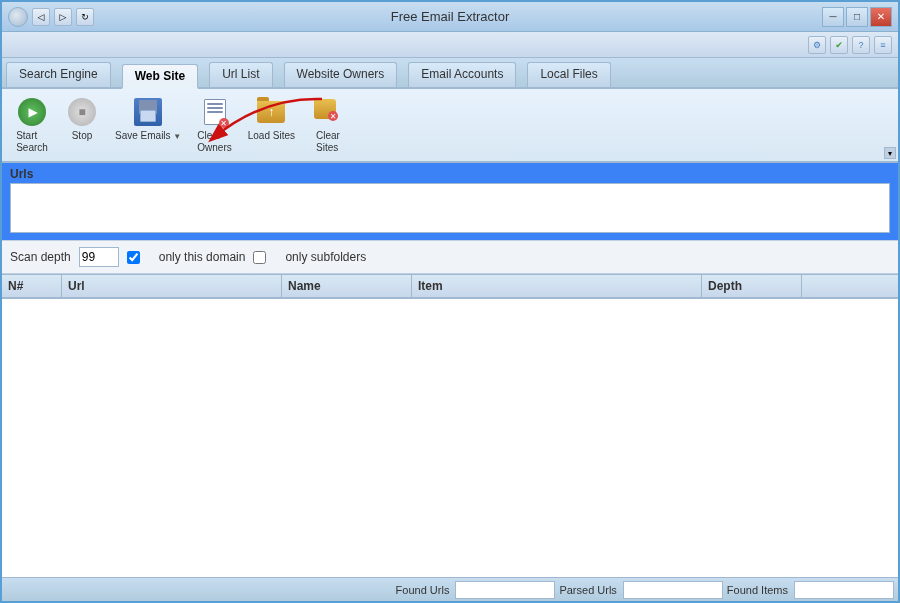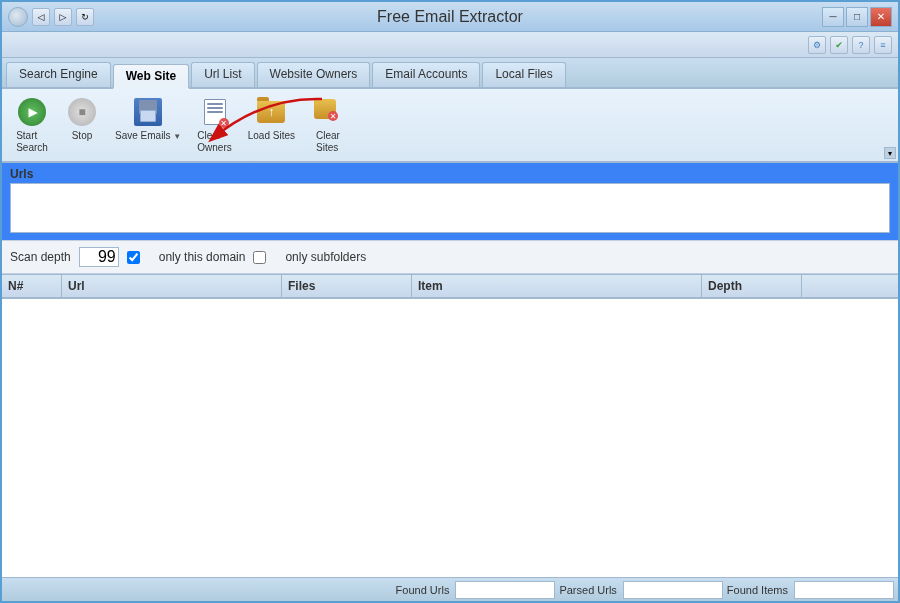--- a/index.html
+++ b/index.html
@@ -35,21 +35,21 @@
       gap: 4px;
     }
     .app-icon {
       width: 20px;
       height: 20px;
       background: radial-gradient(circle at 40% 40%, #e0e8f0, #a0b8d0);
       border-radius: 50%;
       border: 1px solid #8ab0d0;
     }
     .title-bar-title {
-      font-size: 16px;
+      font-size: 13px;
       color: #333;
       position: absolute;
       left: 50%;
       transform: translateX(-50%);
     }
     .title-bar-controls {
       display: flex;
       gap: 2px;
     }
     .title-bar-btn {
@@ -98,21 +98,21 @@
       flex-shrink: 0;
     }
     .tab {
       padding: 4px 12px;
       font-size: 12px;
       cursor: pointer;
       border: 1px solid #a0b8d0;
       border-bottom: none;
       background: linear-gradient(to bottom, #d8eaf8, #c0d4e8);
       color: #333;
-      margin-right: 2px;
+      margin-right: 11px;
       border-radius: 3px 3px 0 0;
     }
     .tab.active {
       background: linear-gradient(to bottom, #f0f6fc, #e8f0f8);
       border-bottom: 2px solid #e8f2fc;
       font-weight: bold;
       color: #000;
       position: relative;
       top: 2px;
     }
@@ -290,22 +290,22 @@
     }
     .scan-label {
       font-size: 12px;
       color: #333;
     }
     .scan-depth-input {
       width: 40px;
       height: 20px;
       border: 1px solid #a0b8d0;
       padding: 0 2px;
-      font-size: 16px;
-      text-align: right;
+      font-size: 12px;
+      text-align: left;
     }
     .checkbox-label {
       display: flex;
       align-items: center;
       gap: 19px;
       font-size: 12px;
       color: #333;
       cursor: pointer;
     }
     .table-header {
@@ -517,21 +517,21 @@
       </label>
       <label class="checkbox-label">
         <input type="checkbox" style="">
         <span>only subfolders</span>
       </label>
     </div>
 
     <div class="table-header">
       <div class="table-header-cell">N#</div>
       <div class="table-header-cell">Url</div>
-      <div class="table-header-cell">Files</div>
+      <div class="table-header-cell">Name</div>
       <div class="table-header-cell">Item</div>
       <div class="table-header-cell">Depth</div>
     </div>
     <div class="table-body">
       
     </div>
   </div>
 
   <div class="status-bar">
     <span class="status-field-label">Found Urls</span>

